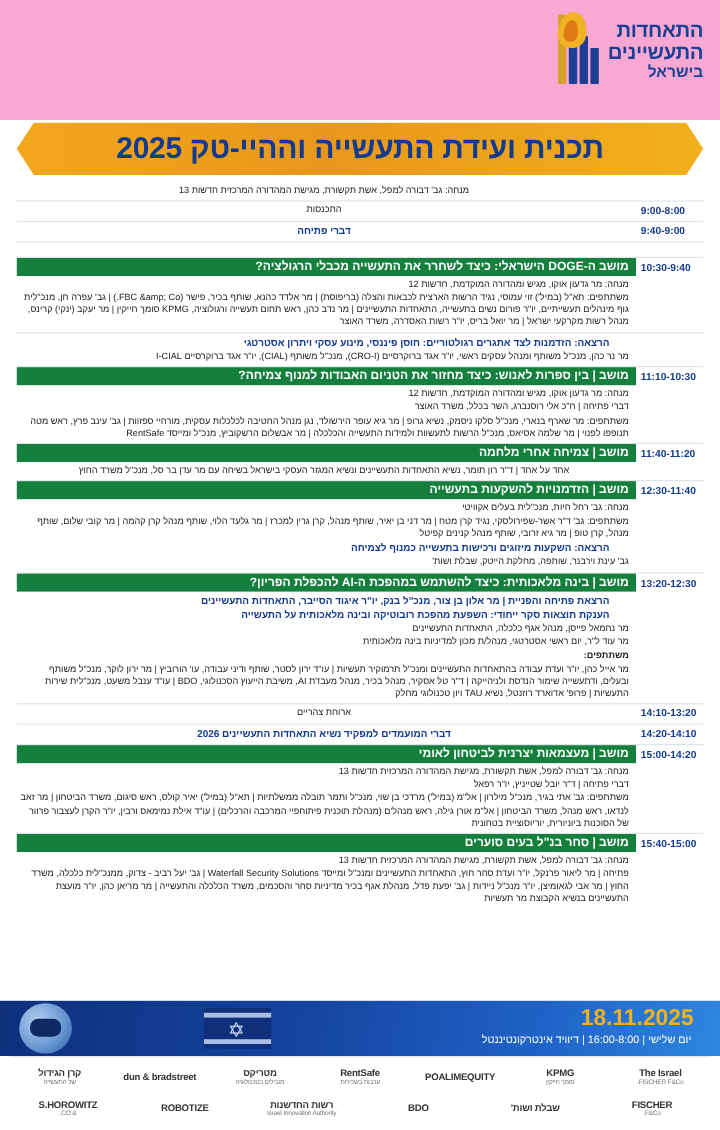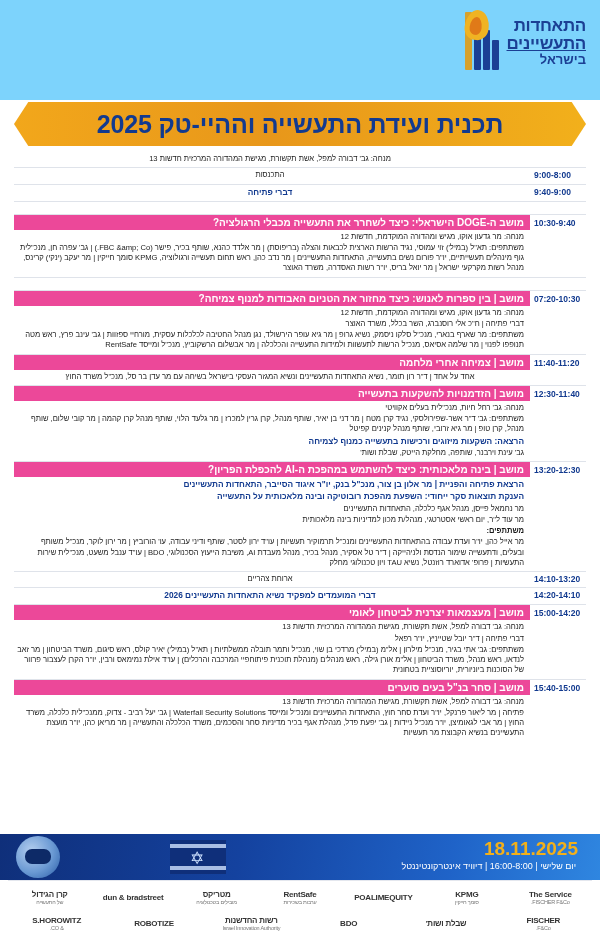--- a/index.html
+++ b/index.html
@@ -12,21 +12,21 @@
     direction:rtl;
     overflow:hidden;
     position:relative;
   }
   .page { width:600px; height:942px; position:relative; background:#fff; }
 
   
   .header {
     position:relative;
     height:100px;
-    background:#7dd3fc;
+    background:#f9a8d4;
     border-bottom:0;
   }
   .logo-wrap {
     position:absolute; top:10px; right:14px;
     display:flex; align-items:center; gap:6px;
     direction:rtl;
   }
   .logo-mark { width:46px; height:64px; position:relative; }
   .logo-mark .bar {
     position:absolute; bottom:4px; width:7px; background:#1b3f94; border-radius:1px;
@@ -39,21 +39,21 @@
     position:absolute; top:0px; right:12px; width:24px; height:30px;
     background:#f0b323; border-radius:50% 50% 45% 45%/60% 60% 40% 40%;
     transform:rotate(8deg);
   }
   .logo-mark .flame:after{
     content:""; position:absolute; left:5px; top:7px; width:12px;height:18px;
     background:#e07a18; border-radius:50% 50% 45% 45%/60% 60% 40% 40%;
   }
   .logo-text { text-align:right; line-height:1.05; }
   .logo-text .l1 { font-size:17px; font-weight:bold; color:#1b3f94; letter-spacing:-0.3px;}
-  .logo-text .l2 { font-size:17px; font-weight:bold; color:#1b3f94; letter-spacing:-0.3px;text-decoration:underline;}
+  .logo-text .l2 { font-size:17px; font-weight:bold; color:#1b3f94; letter-spacing:-0.3px;}
   .logo-text .l3 { font-size:13px; font-weight:bold; color:#1b3f94; }
 
   
   .title-banner {
     position:relative;
     margin:2px 14px 0 14px;
     height:44px;
     background:linear-gradient(90deg,#f2a71b 0%, #e8971a 45%, #f2b01b 100%);
     display:flex; align-items:center; justify-content:center;
     clip-path: polygon(2.5% 0, 97.5% 0, 100% 50%, 97.5% 100%, 2.5% 100%, 0 50%);
@@ -71,32 +71,32 @@
   }
   .time {
     flex:0 0 56px;
     font-size:8.5px; font-weight:bold; color:#123a8f;
     padding:2px 0 2px 4px;
     text-align:left; direction:ltr;
   }
   .content { flex:1 1 auto; padding:1px 6px 2px 2px; }
 
   .session-bar {
-    background:#ec4899; color:#fff; font-weight:bold; font-size:10px;
+    background:#15803d; color:#fff; font-weight:bold; font-size:10px;
     padding:2px 6px; margin:0; display:block;
   }
   .row.session { border-bottom:0; }
   .row.session .content { padding:0; }
   .row.session .time { padding-top:3px; }
 
   .lbl { font-weight:bold; color:#123a8f; font-size:8px; }
   .line { font-size:7.6px; line-height:1.35; color:#1a1a1a; margin:1px 0; }
   .center { text-align:center; }
 
-  .subhead { font-weight:bold; color:#123a8f; font-size:8.3px; margin:1px 0; }
+  .subhead { font-weight:bold; color:#123a8f; font-size:8.3px; margin:1px 16px; }
 
   
   .footer-banner {
     position:absolute; left:0; right:0; bottom:62px; height:46px;
     background:linear-gradient(100deg,#0f2f7a 0%, #14429f 40%, #1f63c8 75%, #2f86e0 100%);
     color:#fff; overflow:hidden;
   }
   .footer-banner .date {
     position:absolute; right:22px; top:4px; font-size:19px; font-weight:bold; color:#f2b01b;
   }
@@ -201,24 +201,28 @@
     </div>
     <div class="row">
       <div class="time"></div>
       <div class="content">
         <div class="line">מנחה: מר גדעון אוקו, מגיש ומהדורה המוקדמת, חדשות 12</div>
         <div class="line">משתתפים: תא"ל (במיל') זוי עמוסי, נגיד הרשות הארצית לכבאות והצלה (בריפוסת) | מר אלדד כהנא, שותף בכיר, פישר (FBC &amp;amp; Co.) | גב' עפרה חן, מנכ"לית גוף מינהלים תעשייתיים, יו"ר פורום נשים בתעשייה, התאחדות התעשיינים | מר נדב כהן, ראש תחום תעשייה ורגולוציה, KPMG סומך חייקין | מר יעקב (ינקי) קרינס, מנהל רשות מקרקעי ישראל | מר יואל בריס, יו"ר רשות האסדרה, משרד האוצר</div>
       </div>
     </div>
     <div class="row">
       <div class="time"></div>
-    </div>
-
-    <div class="row session">
-      <div class="time">07:20-10:30</div>
+      <div class="content">
+        <div class="line subhead">הרצאה: הזדמנות לצד אתגרים רגולטוריים: חוסן פיננסי, מינוע עסקי ויתרון אסטרטגי</div>
+        <div class="line">מר נר כהן, מנכ"ל משותף ומנהל עסקים ראשי, יו"ר אגד ברוקרסיים (CRO-I), מנכ"ל משותף (CIAL), יו"ר אגד ברוקרסיים I-CIAL</div>
+      </div>
+    </div>
+
+    <div class="row session">
+      <div class="time">11:10-10:30</div>
       <div class="content">
         <div class="session-bar">מושב | בין ספרות לאנוש: כיצד מחזור את הטניום האבודות למנוף צמיחה?</div>
       </div>
     </div>
     <div class="row">
       <div class="time"></div>
       <div class="content">
         <div class="line">מנחה: מר גדעון אוקו, מגיש ומהדורה המוקדמת, חדשות 12</div>
         <div class="line">דברי פתיחה | ח"כ אלי רוסנברג, השר בכלל, משרד האוצר</div>
         <div class="line">משתתפים: מר שארף בנארי, מנכ"ל סלקו ניסמק, נשיא גרופ | מר גיא עופר הירשולד, נגן מנהל החטיבה לכלכלות עסקית, מורחיי ספזוות | גב' עינב פרץ, ראש מטה תנופפו לפנוי | מר שלמה אסיאס, מנכ"ל הרשות לתעשוות ולמידות התעשייה והכלכלה | מר אבשלום הרשקוביץ, מנכ"ל ומייסד RentSafe</div>
@@ -325,21 +329,21 @@
       <div class="s s2"></div>
       <div class="star">✡</div>
     </div>
     <div class="robot"></div>
   </div>
 
   <div class="sponsors">
     <div class="divider-top"></div>
     <div class="sp-row">
       <div class="sp">
-        <span>The Service</span><span class="sm">FISCHER F&amp;Co.</span>
+        <span>The Israel</span><span class="sm">FISCHER F&amp;Co.</span>
       </div>
       <div class="sp">
         <span>KPMG</span><span class="sm">סומך חייקין</span>
       </div>
       <div class="sp">
         <span>POALIMEQUITY</span><span class="sm"></span>
       </div>
       <div class="sp">
         <span>RentSafe</span><span class="sm">ערבות בשכירות</span>
       </div>

